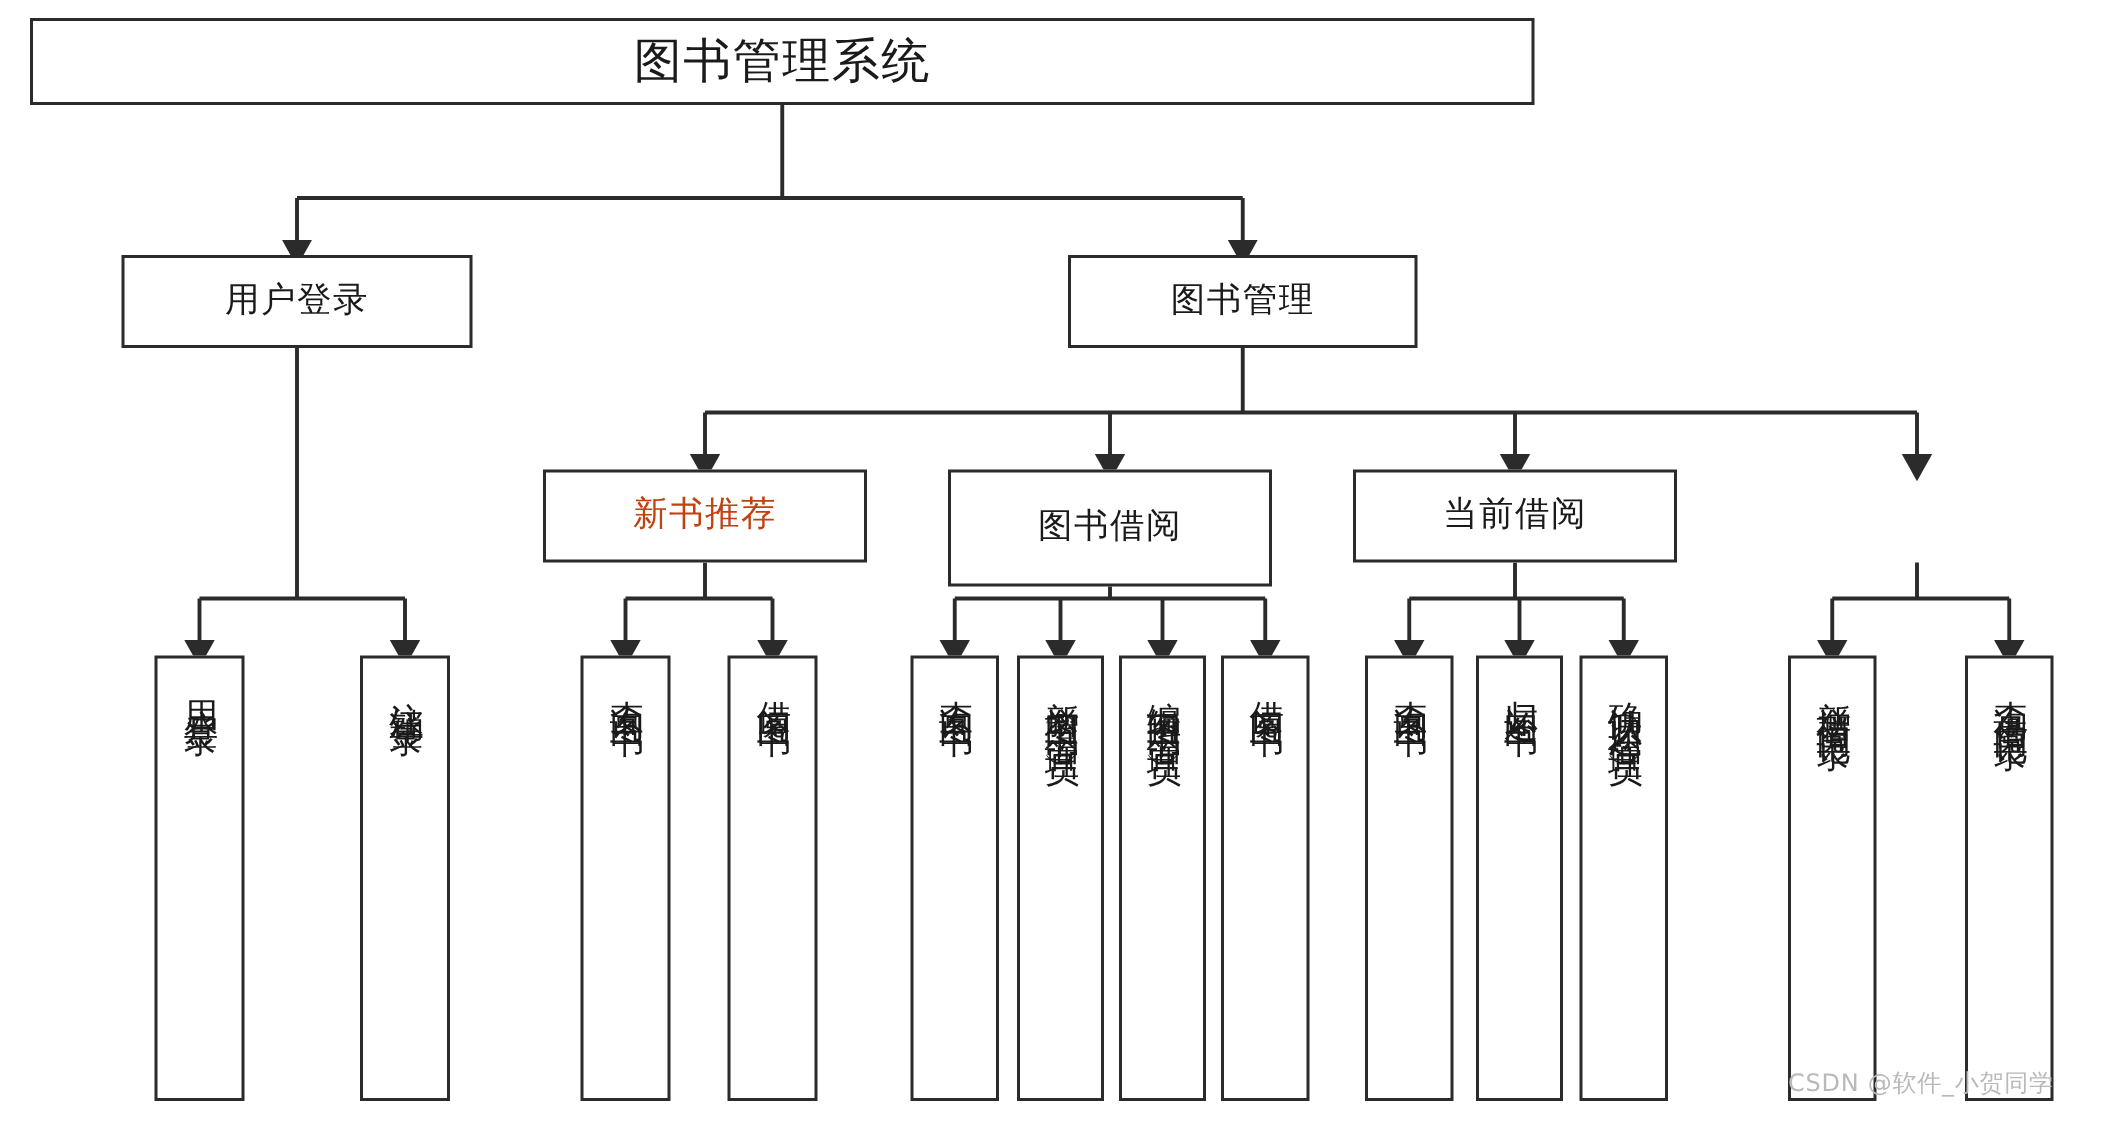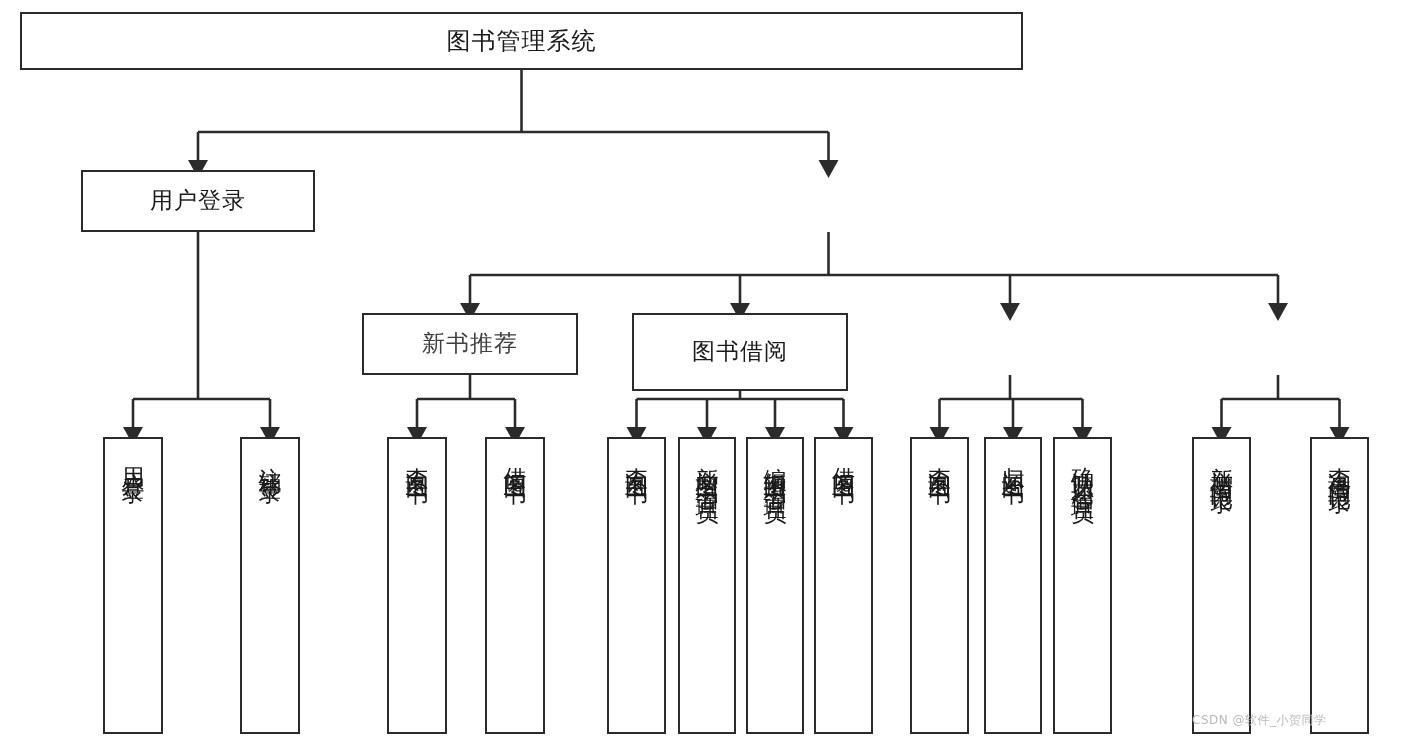--- a/index.html
+++ b/index.html
@@ -46,25 +46,25 @@
   }
   .node.vert .node-label {
     writing-mode: vertical-rl;
     text-orientation: upright;
     font-size: 23px;
     letter-spacing: 5px;
     line-height: 1;
     white-space: nowrap;
   }
   .node.root .node-label {
-    font-size: 24px;
+    font-size: 32px;
   }
   .watermark {
     position: absolute;
-    font-size: 12px;
+    font-size: 16px;
     color: #b9b9b9;
     white-space: nowrap;
     letter-spacing: 0.5px;
   }
 </style>
 </head>
 <body>
 
 <div id="diagram-root">
 
@@ -111,26 +111,32 @@
       </g>
   </svg>
 
   <div class="node root horiz" style="left: 20px; top: 12px; width: 1003px; height: 58px; border-color: rgb(43, 43, 43); background: rgb(255, 255, 255); color: rgb(26, 26, 26);">
     <span class="node-label">图书管理系统</span>
   </div>
 
   <div class="node horiz" style="left: 81px; top: 170px; width: 234px; height: 62px; border-color: rgb(43, 43, 43); background: rgb(255, 255, 255); color: rgb(26, 26, 26);">
     <span class="node-label">用户登录</span>
   </div>
+  <div class="node horiz" style="left: 712px; top: 170px; width: 233px; height: 62px; border-color: rgb(43, 43, 43); background: rgb(255, 255, 255); color: rgb(26, 26, 26);">
+    <span class="node-label">图书管理</span>
+  </div>
 
-  <div class="node horiz" style="left: 362px; top: 313px; width: 216px; height: 62px; border-color: rgb(43, 43, 43); background: rgb(255, 255, 255); color: #404040;">
+  <div class="node horiz" style="left: 362px; top: 313px; width: 216px; height: 62px; border-color: rgb(43, 43, 43); background: rgb(255, 255, 255); color: #c2410c;">
     <span class="node-label">新书推荐</span>
   </div>
   <div class="node horiz" style="left: 632px; top: 313px; width: 216px; height: 78px; border-color: rgb(43, 43, 43); background: rgb(255, 255, 255); color: rgb(26, 26, 26);">
     <span class="node-label">图书借阅</span>
+  </div>
+  <div class="node horiz" style="left: 902px; top: 313px; width: 216px; height: 62px; border-color: rgb(43, 43, 43); background: rgb(255, 255, 255); color: rgb(26, 26, 26);">
+    <span class="node-label">当前借阅</span>
   </div>
 
   <div class="node vert" style="left: 103px; top: 437px; width: 60px; height: 297px; border-color: rgb(43, 43, 43); background: rgb(255, 255, 255); color: rgb(26, 26, 26);">
     <span class="node-label">用户登录</span>
   </div>
   <div class="node vert" style="left: 240px; top: 437px; width: 60px; height: 297px; border-color: rgb(43, 43, 43); background: rgb(255, 255, 255); color: rgb(26, 26, 26);">
     <span class="node-label">注销登录</span>
   </div>
 
   <div class="node vert" style="left: 387px; top: 437px; width: 60px; height: 297px; border-color: rgb(43, 43, 43); background: rgb(255, 255, 255); color: rgb(26, 26, 26);">

